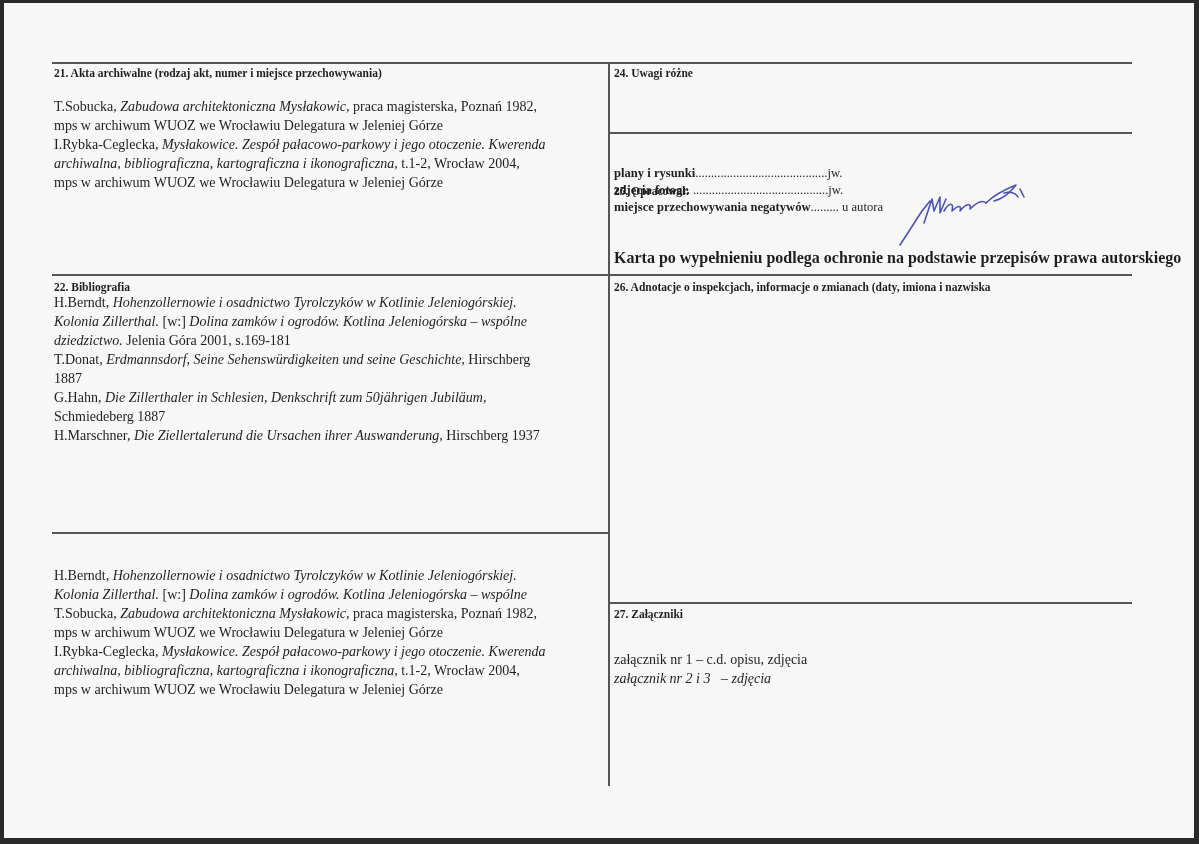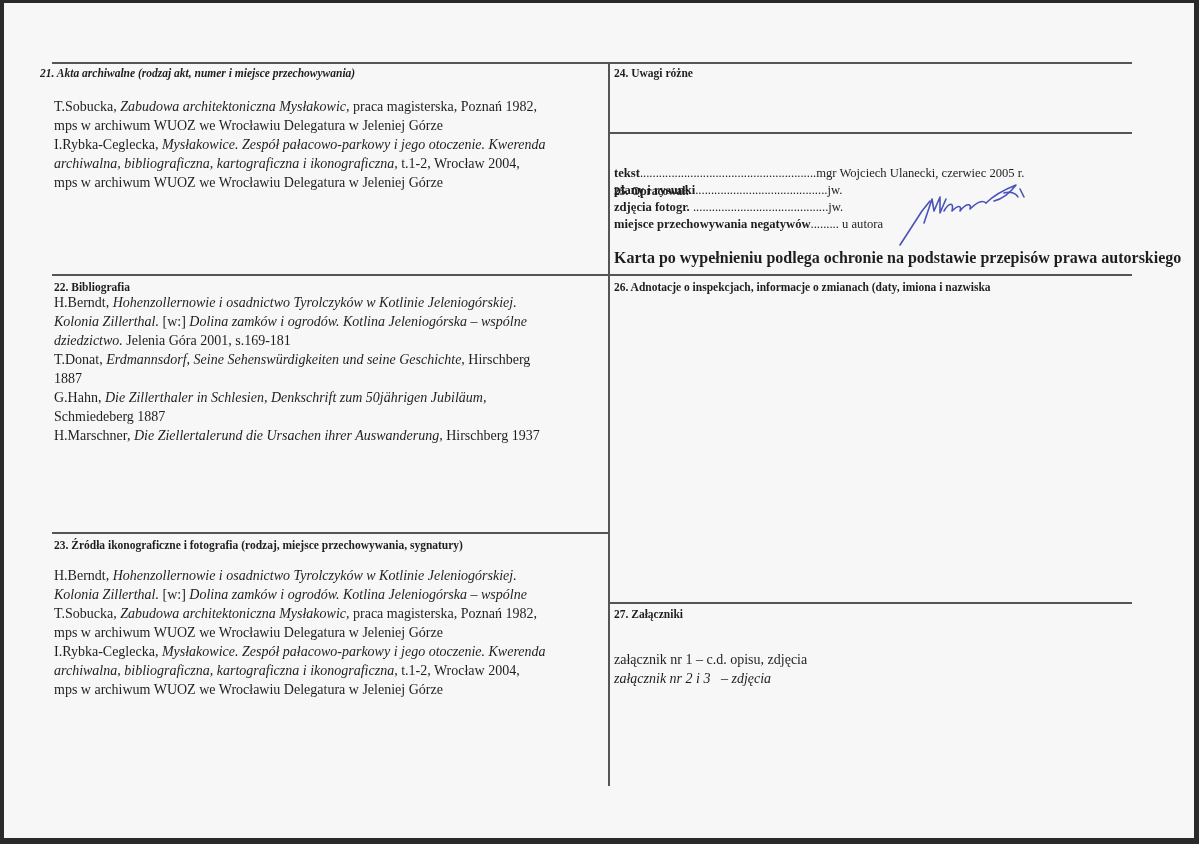--- a/index.html
+++ b/index.html
@@ -34,57 +34,55 @@
 
 <div class="sheet">
 
   <div class="hline" style="left:48px; top:59px; width:1080px;"></div>
   <div class="vline" style="left:604px; top:60px; height:723px;"></div>
   <div class="hline" style="left:605px; top:129px; width:523px;"></div>
   <div class="hline" style="left:48px; top:271px; width:1080px;"></div>
   <div class="hline" style="left:48px; top:529px; width:557px;"></div>
   <div class="hline" style="left:605px; top:599px; width:523px;"></div>
 
-  <div class="head" style="left:36px; top:63px;font-style:italic;">21. Akta archiwalne (rodzaj akt, numer i miejsce przechowywania)</div>
+  <div class="head" style="left:50px; top:63px;">21. Akta archiwalne (rodzaj akt, numer i miejsce przechowywania)</div>
   <div class="body" style="left:50px; top:94px;">
     <div><span>T.Sobucka, </span><i>Zabudowa architektoniczna Mysłakowic,</i><span> praca magisterska, Poznań 1982,</span></div>
     <div><span>mps w archiwum WUOZ we Wrocławiu Delegatura w Jeleniej Górze</span></div>
     <div><span>I.Rybka-Ceglecka, </span><i>Mysłakowice. Zespół pałacowo-parkowy i jego otoczenie. Kwerenda</i></div>
     <div><i>archiwalna, bibliograficzna, kartograficzna i ikonograficzna,</i><span> t.1-2, Wrocław 2004,</span></div>
     <div><span>mps w archiwum WUOZ we Wrocławiu Delegatura w Jeleniej Górze</span></div>
   </div>
 
   <div class="head" style="left:50px; top:277px;">22. Bibliografia</div>
   <div class="body" style="left:50px; top:290px;">
     <div><span>H.Berndt, </span><i>Hohenzollernowie i osadnictwo Tyrolczyków w Kotlinie Jeleniogórskiej.</i></div>
     <div><i>Kolonia Zillerthal.</i><span>  [w:] </span><i>Dolina zamków i ogrodów. Kotlina Jeleniogórska – wspólne</i></div>
     <div><i>dziedzictwo.</i><span> Jelenia Góra 2001, s.169-181</span></div>
     <div><span>T.Donat, </span><i>Erdmannsdorf, Seine Sehenswürdigkeiten und seine Geschichte,</i><span> Hirschberg</span></div>
     <div><span>1887</span></div>
     <div><span>G.Hahn, </span><i>Die Zillerthaler in Schlesien, Denkschrift zum 50jährigen Jubiläum,</i></div>
     <div><span>Schmiedeberg 1887</span></div>
     <div><span>H.Marschner, </span><i>Die Ziellertalerund die Ursachen ihrer Auswanderung,</i><span> Hirschberg 1937</span></div>
   </div>
 
-  <div class="head" style="left:50px; top:535px;">23. Źródła ikonograficzne i fotografia (rodzaj, miejsce przechowywania, sygnatury)</div>
   <div class="body" style="left:50px; top:563px;">
     <div><span>H.Berndt, </span><i>Hohenzollernowie i osadnictwo Tyrolczyków w Kotlinie Jeleniogórskiej.</i></div>
     <div><i>Kolonia Zillerthal.</i><span>  [w:] </span><i>Dolina zamków i ogrodów. Kotlina Jeleniogórska – wspólne</i></div>
     <div><span>T.Sobucka, </span><i>Zabudowa architektoniczna Mysłakowic,</i><span> praca magisterska, Poznań 1982,</span></div>
     <div><span>mps w archiwum WUOZ we Wrocławiu Delegatura w Jeleniej Górze</span></div>
     <div><span>I.Rybka-Ceglecka, </span><i>Mysłakowice. Zespół pałacowo-parkowy i jego otoczenie. Kwerenda</i></div>
     <div><i>archiwalna, bibliograficzna, kartograficzna i ikonograficzna,</i><span> t.1-2, Wrocław 2004,</span></div>
     <div><span>mps w archiwum WUOZ we Wrocławiu Delegatura w Jeleniej Górze</span></div>
   </div>
 
   <div class="head" style="left:610px; top:63px;">24. Uwagi różne</div>
 
   <div class="head" style="left:610px; top:133px;margin-top:48px;">25. Opracował:</div>
   <div class="credits" style="left:610px; top:162px;">
-    <div><b>tekst</b><span>........................................................</span><span>mgr Wojciech Ulanecki, czerwiec 2005 r.</span></div>
     <div><b>plany i rysunki</b><span>..........................................</span><span>jw.</span></div>
     <div><b>zdjęcia fotogr.</b><span> ...........................................</span><span>jw.</span></div>
     <div><b>miejsce przechowywania negatywów</b><span>.........</span><span> u autora</span></div>
   </div>
   <svg class="sig" style="left:890px; top:178px;" width="150" height="68" viewBox="0 0 150 68">
     <g fill="none" stroke="#4a52b8" stroke-width="1.6" stroke-linecap="round" stroke-linejoin="round">
       <path d="M6 64 L28 30 L36 20"></path>
       <path d="M30 42 L38 18 L40 30 L46 16 L46 32 L52 18"></path>
       <path d="M50 30 C56 20 60 22 58 30 C64 24 68 24 66 30 C72 22 78 22 76 28 C82 22 88 18 92 22"></path>
       <path d="M92 22 C100 14 112 8 122 4 C116 12 108 18 100 20"></path>

